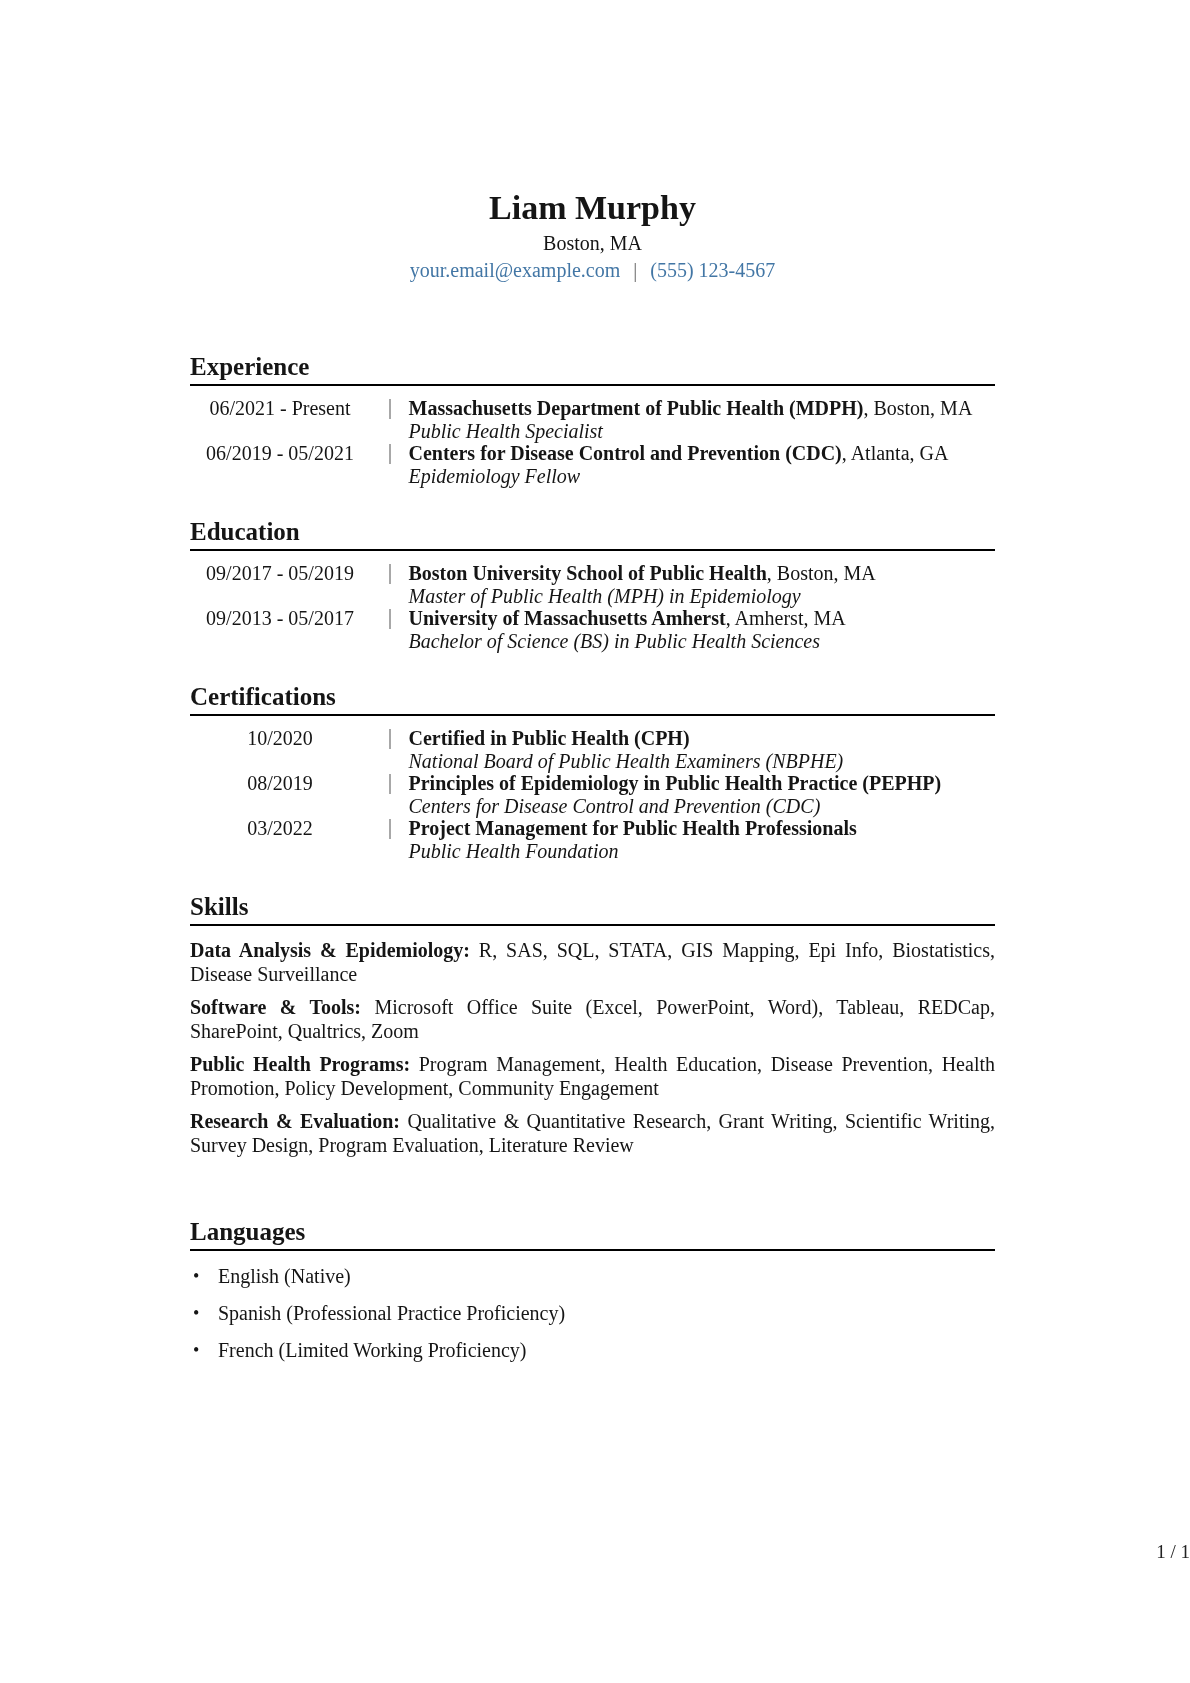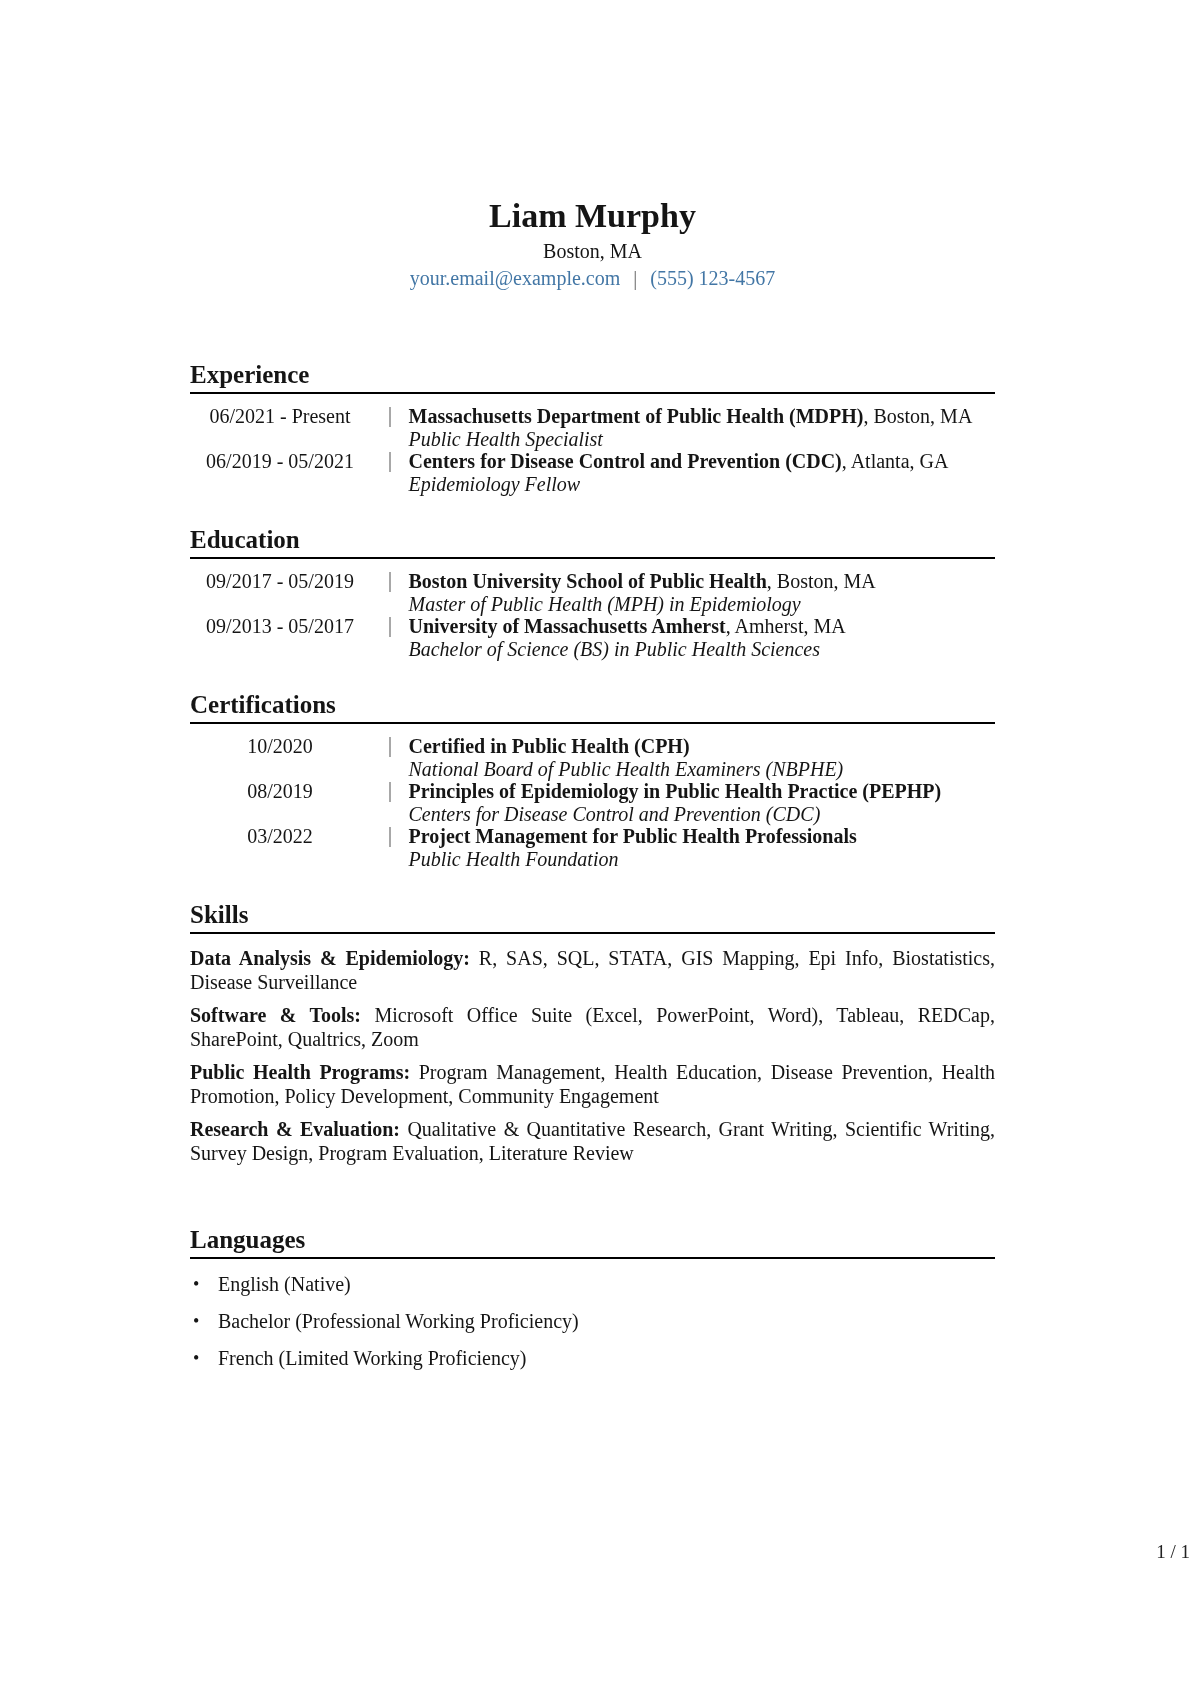--- a/index.html
+++ b/index.html
@@ -4,21 +4,21 @@
 <style>
   html,body{margin:0;padding:0;background:#ffffff;}
   body{
     width:1190px;height:1683px;position:relative;
     font-family:"Liberation Serif", serif;
     color:#151515;
     -webkit-font-smoothing:antialiased;
   }
   .page{position:absolute;inset:0;box-sizing:border-box;padding:190px 195px 0 190px;}
   
-  .hdr{text-align:center;margin-top:8px;}
+  .hdr{text-align:center;}
   .name{font-size:34px;line-height:36px;font-weight:bold;margin:0;}
   .loc{font-size:20px;line-height:23px;margin-top:6px;}
   .contact{font-size:20px;line-height:23px;margin-top:4px;}
   .link{color:var(--link,#4276a5);text-decoration:none;cursor:pointer;}
   .pipe{color:#6b6b6b;padding:0 13px;}
   
   .section{margin-top:32px;}
   .section.first{margin-top:72px;}
   .section.extra-gap{margin-top:62px;}
   h2{
@@ -148,21 +148,21 @@
       <section class="section extra-gap">
         <h2>Languages</h2>
         <div class="langs">
   <div class="lang-item">
     <span class="bullet">•</span>
     <span>English (Native)</span>
   </div>
 
   <div class="lang-item">
     <span class="bullet">•</span>
-    <span>Bachelor (Professional Working Proficiency)</span>
+    <span>Spanish (Professional Practice Proficiency)</span>
   </div>
 
   <div class="lang-item">
     <span class="bullet">•</span>
     <span>French (Limited Working Proficiency)</span>
   </div>
 </div>
       </section>
     </div>
 

